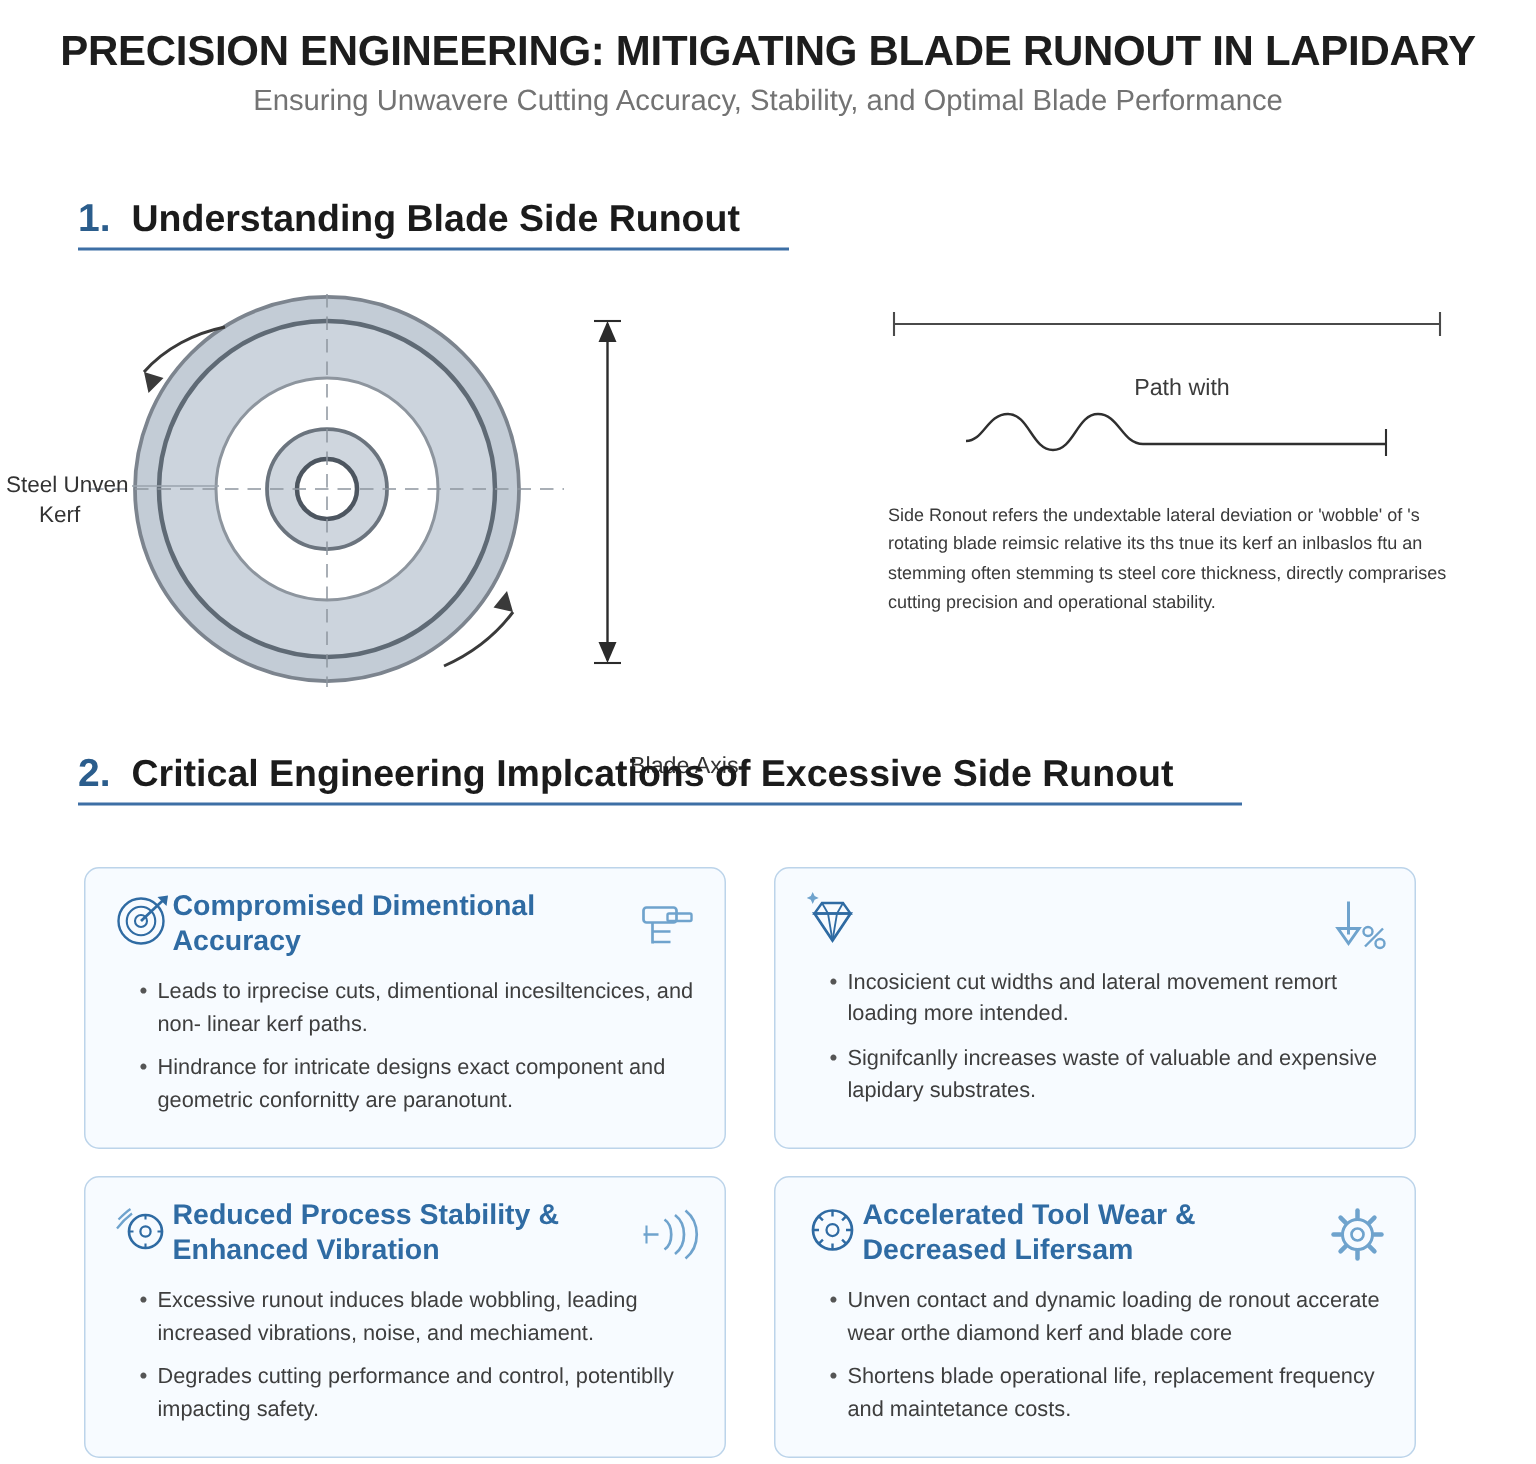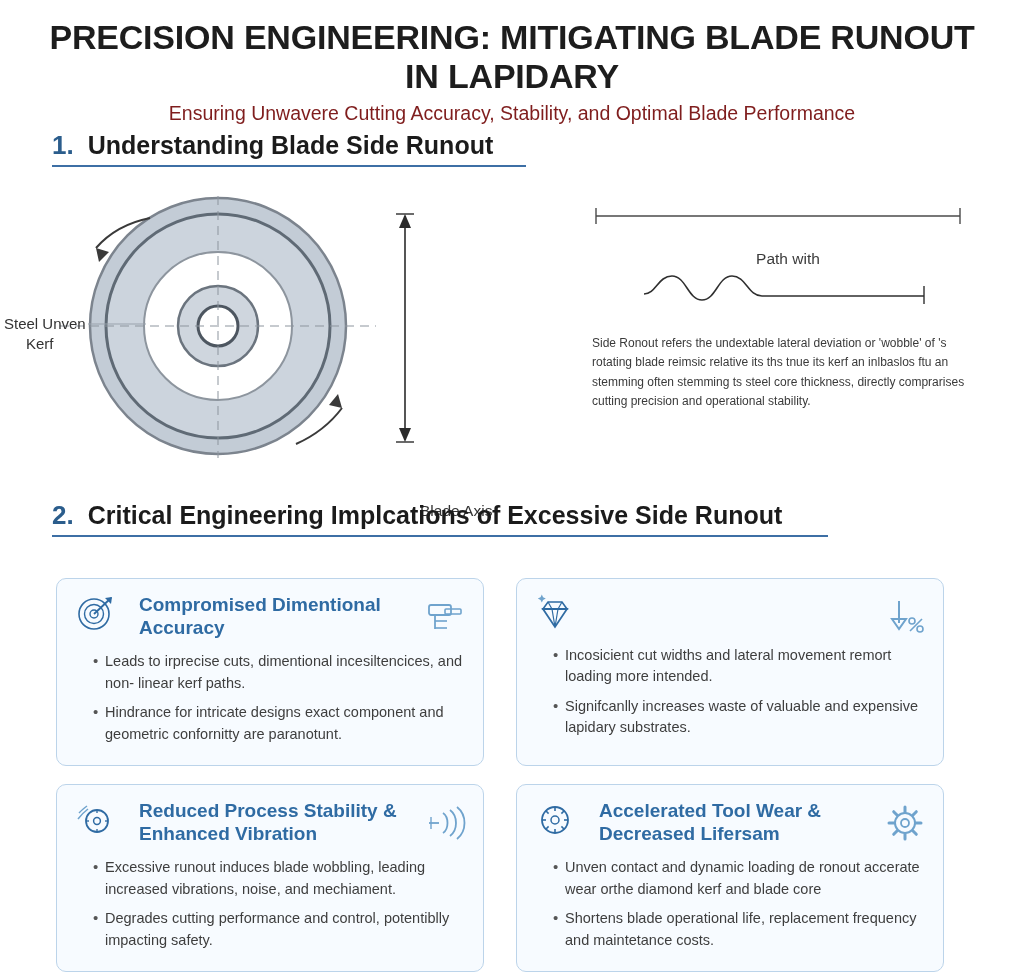--- a/index.html
+++ b/index.html
@@ -23,31 +23,31 @@
     padding: 0;
   }
 
   
   .header {
     text-align: center;
     padding: 18px 40px 4px 40px;
   }
   .header h1 {
     margin: 0;
-    font-size: 34px;
+    font-size: 28px;
     font-weight: bold;
     letter-spacing: -0.2px;
     color: #1d1d1d;
     line-height: 1.15;
   }
   .header h2 {
     margin: 6px 0 0 0;
     font-size: 19.5px;
     font-weight: normal;
-    color: #7f1d1d;
+    color: #737373;
     line-height: 1.2;
   }
 
   
   .section-head {
     display: flex;
     align-items: baseline;
     gap: 14px;
     border-bottom: 2.5px solid #3d6fa5;
     margin: 0 0 0 0;
@@ -158,21 +158,21 @@
     border: 1.5px solid #bcd4ea;
     border-radius: 10px;
     background: #f7fbff;
     position: relative;
     box-sizing: border-box;
     padding: 14px 18px 10px 18px;
   }
   .card-head {
     display: flex;
     align-items: flex-start;
-    gap: 24px;
+    gap: 0;
   }
   .card-title {
     font-size: 19px;
     font-weight: bold;
     color: #2f6ba3;
     line-height: 1.22;
     max-width: 268px;
   }
   .card-icon-left {
     flex: 0 0 auto;

